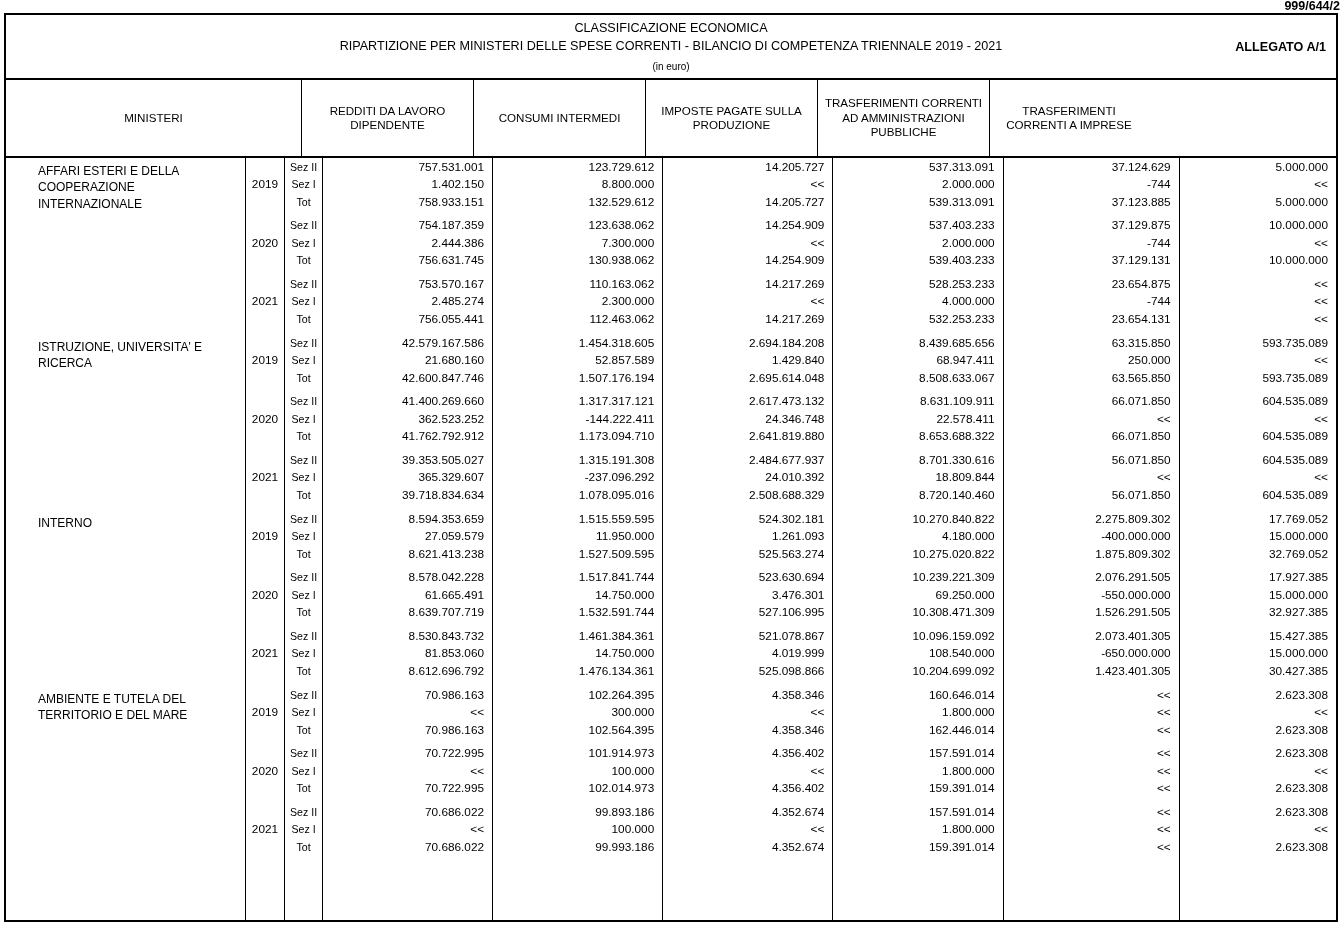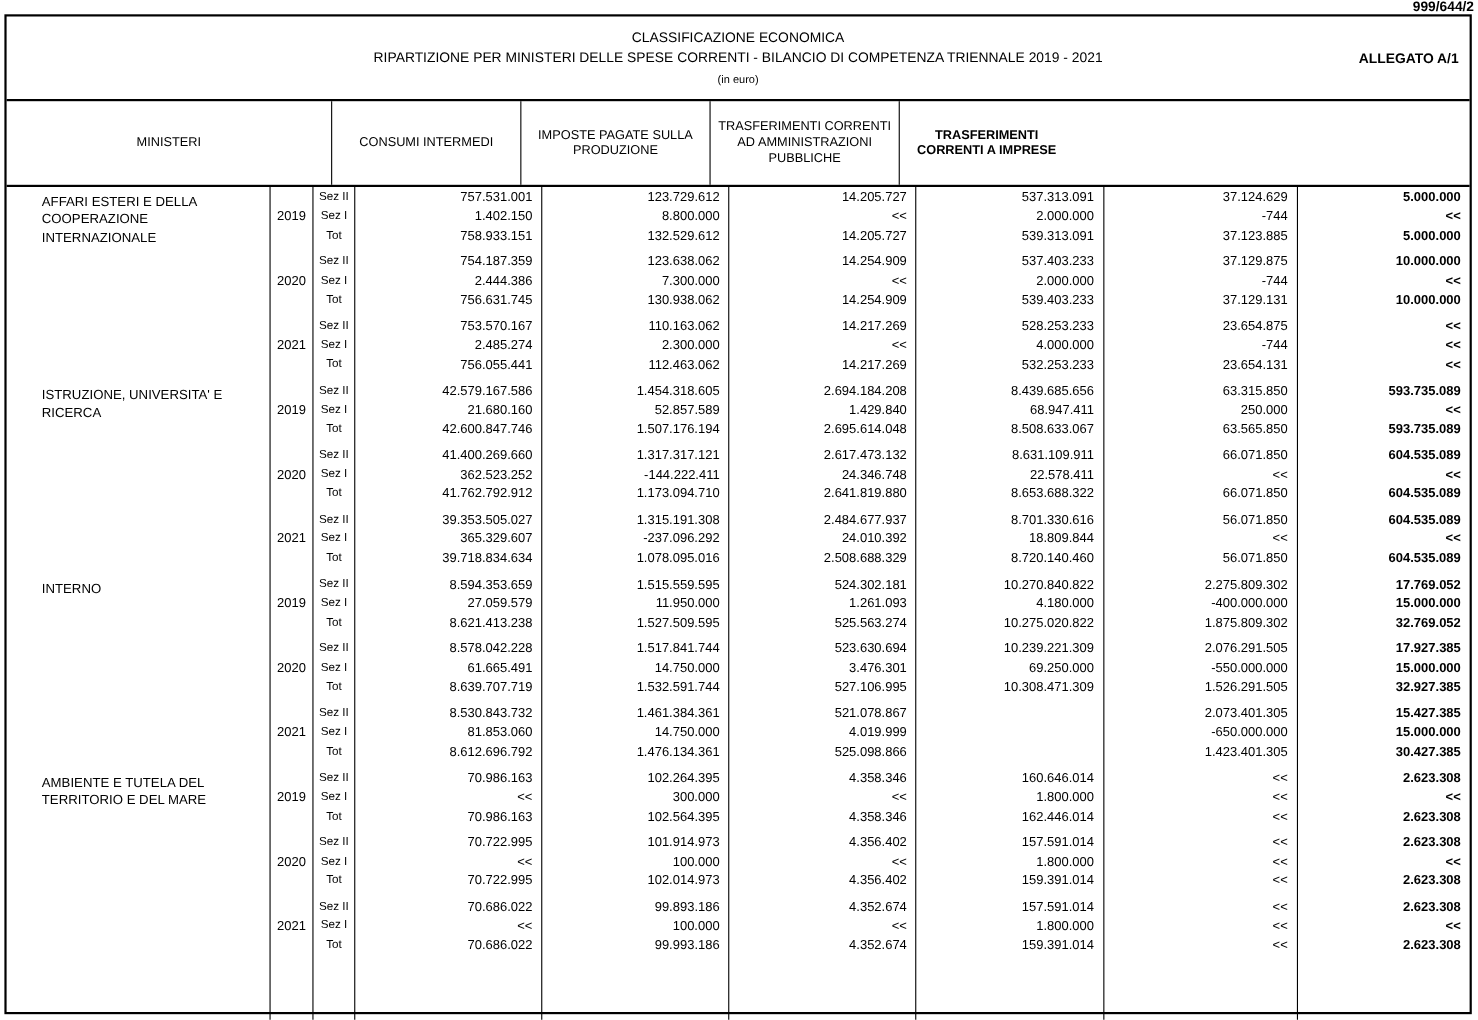--- a/index.html
+++ b/index.html
@@ -22,21 +22,21 @@
   .frame{
     position:absolute;left:4px;top:13px;
     width:1334px;height:909px;
     border:2px solid #000;
     box-sizing:border-box;
   }
 
   
   .titleband{
     position:relative;
-    height:77px;
+    height:65px;
     border-bottom:2px solid #000;
     box-sizing:border-box;
   }
   .titlecenter{
     position:absolute;left:0;right:0;top:0;bottom:0;
     display:flex;flex-direction:column;align-items:center;justify-content:center;
     text-align:center;line-height:1.45;
   }
   .t1{font-size:12.6px;}
   .t2{font-size:12.6px;}
@@ -79,21 +79,21 @@
 
   
   .c-min   {width:217px;}
   .c-year  {width:40px;}
   .c-sez   {width:38px;}
   .c-redd  {width:172px;}
   .c-cons  {width:172px;}
   .c-imp   {width:172px;}
   .c-tpa   {width:172px;}
   .c-tfam  {width:178px;}
-  .c-timp  {width:159px;font-weight:bold;}
+  .c-timp  {width:159px;}
 
   
   .c-minhead{width:295px;}
 
   
   .block{position:relative;}
   .bh{height:176px;}           
   .grp{height:52.6px;}         
   .grp + .grp{margin-top:6px;}
 
@@ -130,20 +130,21 @@
       <div class="titlecenter">
         <div class="t1">CLASSIFICAZIONE ECONOMICA</div>
         <div class="t2">RIPARTIZIONE PER MINISTERI DELLE SPESE CORRENTI - BILANCIO DI COMPETENZA TRIENNALE 2019 - 2021</div>
         <div class="t3">(in euro)</div>
       </div>
       <div class="allegato">ALLEGATO A/1</div>
     </div>
 
     <div class="headband">
       <div class="hcell first c-minhead">MINISTERI</div>
+      <div class="hcell c-redd">REDDITI DA LAVORO DIPENDENTE</div>
       <div class="hcell c-cons">CONSUMI INTERMEDI</div>
       <div class="hcell c-imp">IMPOSTE PAGATE SULLA PRODUZIONE</div>
       <div class="hcell c-tpa">TRASFERIMENTI CORRENTI AD AMMINISTRAZIONI PUBBLICHE</div>
       <div class="hcell c-timp">TRASFERIMENTI CORRENTI A IMPRESE</div>
     </div>
 
     <div class="bodywrap">
       <div class="bcol first c-min" id="col-min">
           <div class="block bh">
             <div class="minname">
@@ -535,20 +536,25 @@
             <div class="grp">
               <div class="row num">10.270.840.822</div>
               <div class="row num">4.180.000</div>
               <div class="row num">10.275.020.822</div>
             </div>
             <div class="grp">
               <div class="row num">10.239.221.309</div>
               <div class="row num">69.250.000</div>
               <div class="row num">10.308.471.309</div>
             </div>
+            <div class="grp">
+              <div class="row num">10.096.159.092</div>
+              <div class="row num">108.540.000</div>
+              <div class="row num">10.204.699.092</div>
+            </div>
           </div>
           <div class="block bh">
             <div class="grp">
               <div class="row num">160.646.014</div>
               <div class="row num">1.800.000</div>
               <div class="row num">162.446.014</div>
             </div>
             <div class="grp">
               <div class="row num">157.591.014</div>
               <div class="row num">1.800.000</div>

